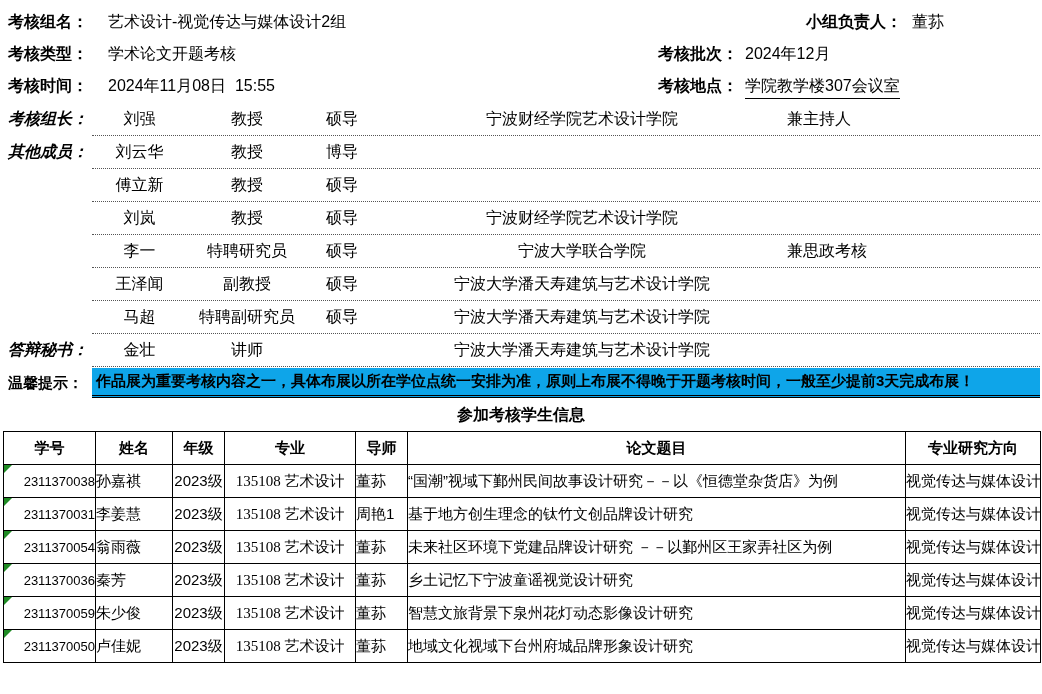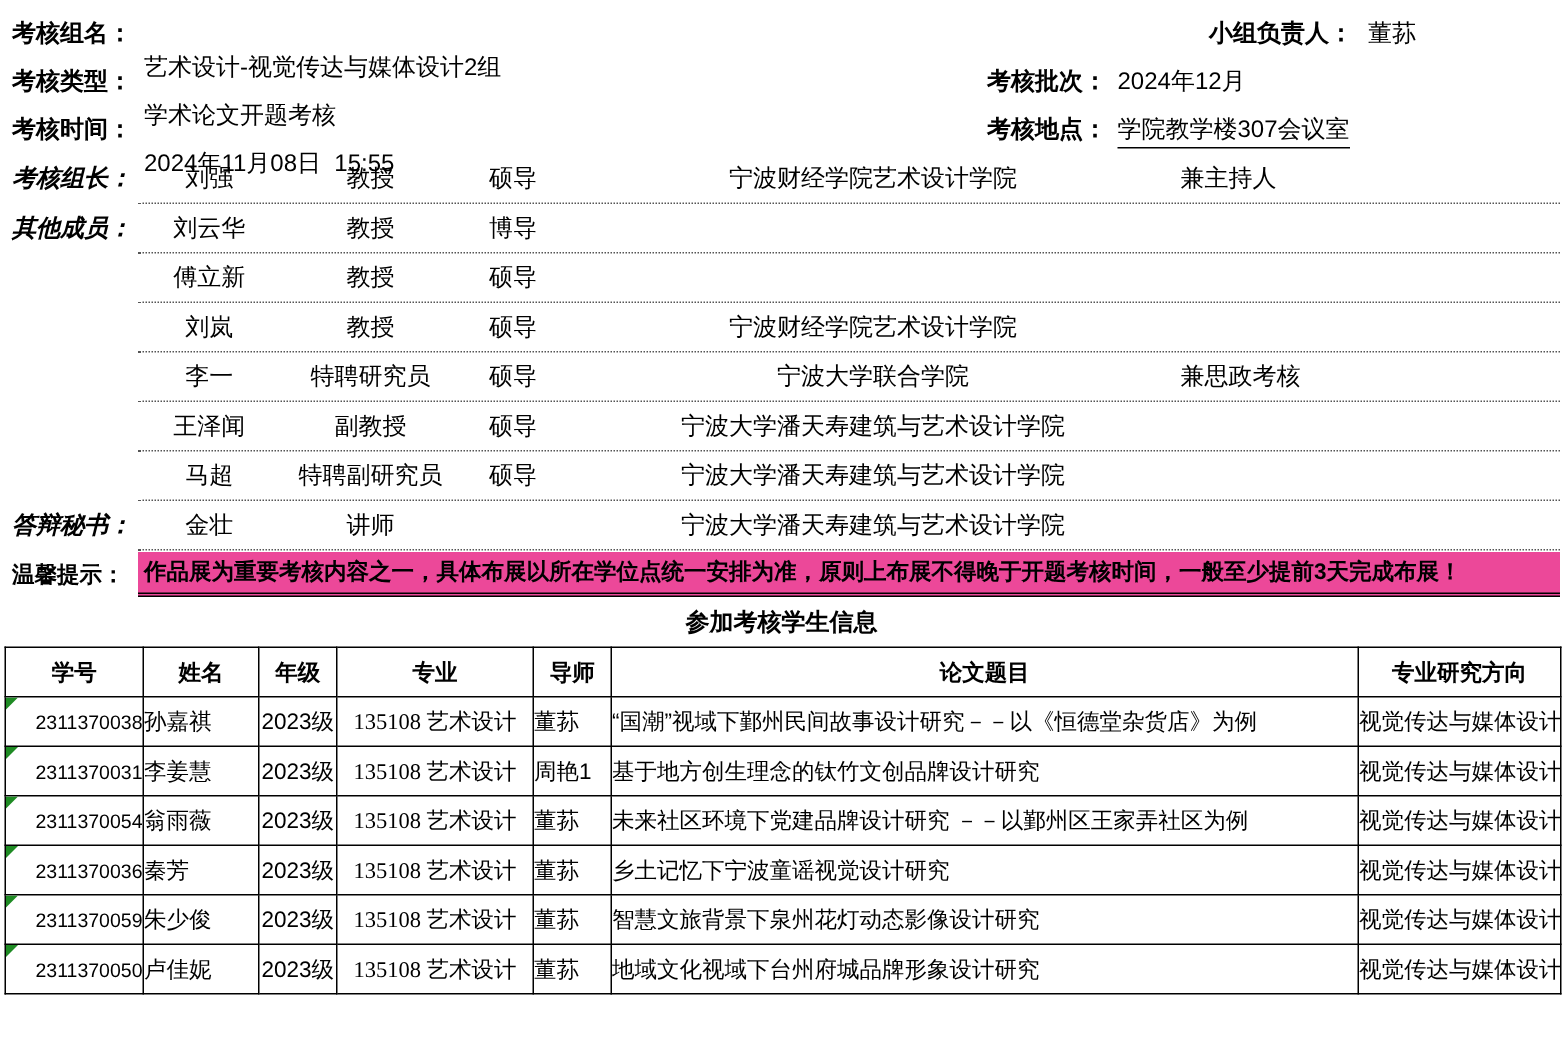--- a/index.html
+++ b/index.html
@@ -8,21 +8,21 @@
     font-family:"Liberation Sans","DejaVu Sans",sans-serif;
     color:#000;font-size:16px;
   }
   .lbl{font-weight:bold;}
   .pre{white-space:pre;}
 
   
   .info{padding-top:7px;}
   .info-row{position:relative;height:32px;padding-left:40px;}
   .info-row .lbl-l{position:absolute;left:8px;top:5px;}
-  .info-row .val-l{position:absolute;left:96px;top:5px;margin-top:23px;}
+  .info-row .val-l{position:absolute;left:108px;top:5px;}
   .info-row .lbl-r1{position:absolute;left:806px;top:5px;}
   .info-row .val-r1{position:absolute;left:912px;top:5px;}
   .info-row .lbl-r2{position:absolute;left:658px;top:5px;}
   .info-row .val-r2{position:absolute;left:745px;top:5px;}
   .uline{border-bottom:1px solid #000;padding-bottom:1px;}
 
   
   .committee{margin-top:0;}
   .c-row{
     position:relative;height:33px;
@@ -37,21 +37,21 @@
   .c-row .c-name,.c-row .c-title,.c-row .c-type,.c-row .c-org{text-align:center;}
   .c-row .c-note{text-align:left;padding-left:0px;}
 
   
   .tip-row{
     position:relative;display:grid;grid-template-columns:92px 1fr;
     align-items:center;min-height:30px;margin-top:1px;
   }
   .tip-row .tip-label{padding-left:8px;font-weight:bold;font-size:15px;}
   .tip-row .tip-content{
-    background:#ec4899;font-weight:bold;font-size:15px;
+    background:#0ea5e9;font-weight:bold;font-size:15px;
     padding:4px 4px 4px 4px;margin-right:2px;
     border-bottom:3px double #000;
   }
 
   
   .section-title{
     text-align:center;font-weight:bold;font-size:16px;
     margin:7px 0 5px 0;
   }
   table.students{

